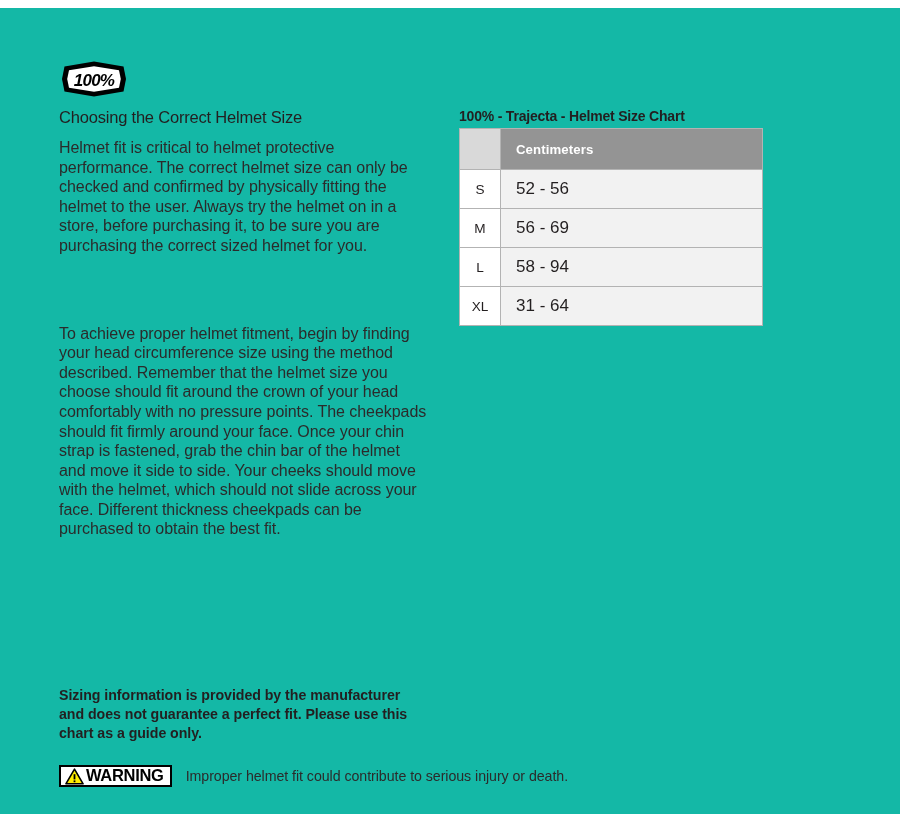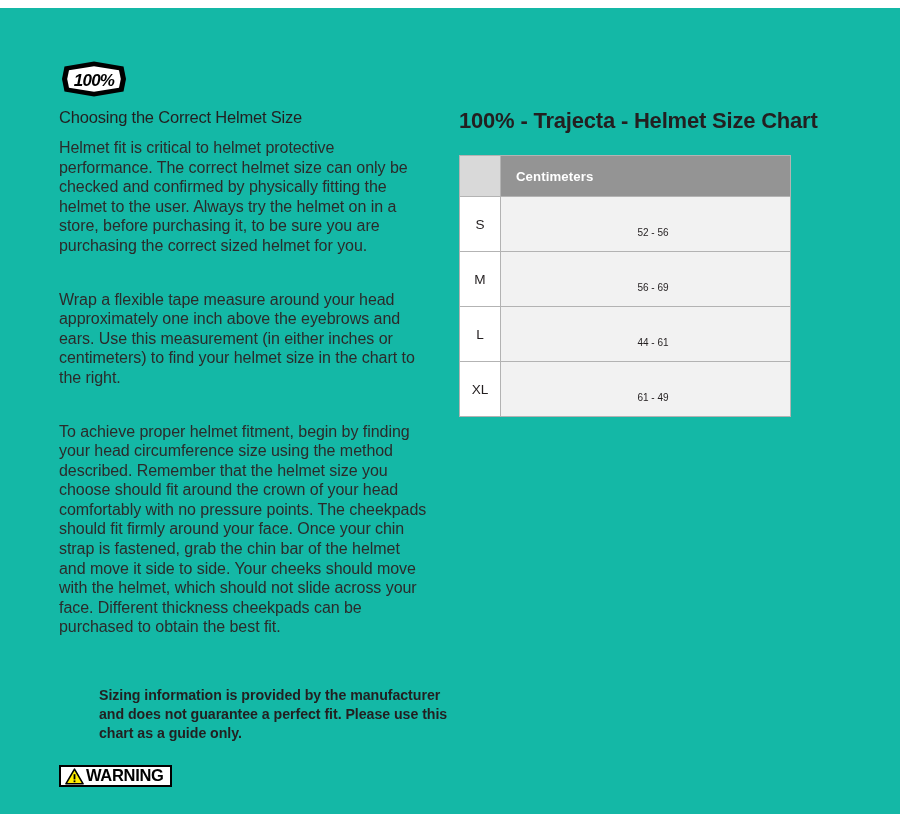--- a/index.html
+++ b/index.html
@@ -62,21 +62,20 @@
   .disclaimer {
     position: absolute;
     left: 59px;
     top: 678px;
     width: 360px;
     font-size: 14.2px;
     line-height: 19.2px;
     font-weight: bold;
     color: #231f20;
     letter-spacing: -0.05px;
-    margin-left: 40px;
   }
 
   
   .warning-row {
     position: absolute;
     left: 59px;
     top: 757px;
     display: flex;
     align-items: center;
   }
@@ -108,30 +107,30 @@
   }
 
   
   .right-col {
     position: absolute;
     left: 459px;
     top: 100px;
     width: 384px;
   }
   h2.chart-title {
-    font-size: 22px;
-    font-weight: bold;
-    margin: 0 0 22px 0;
+    font-size: 14px;
+    font-weight: bold;
+    margin: 0 0 4px 0;
     letter-spacing: -0.2px;
     color: #231f20;
     line-height: 1.15;
   }
   table.size-chart {
     border-collapse: collapse;
-    width: 332px;
+    width: 304px;
     table-layout: fixed;
   }
   table.size-chart col.c-size { width: 41px; }
   table.size-chart th.corner {
     background: #d9d9d9;
     border: 1px solid #b3b3b3;
     height: 40px;
     padding: 0;
   }
   table.size-chart th.col-head {
@@ -150,25 +149,24 @@
     border: 1px solid #b3b3b3;
     font-size: 13.6px;
     text-align: center;
     color: #231f20;
     height: 38px;
     padding: 0;
   }
   table.size-chart td.val-cell {
     background: #f2f2f2;
     border: 1px solid #b3b3b3;
-    font-size: 10px;
-    color: #231f20;
-    padding: 16px 0 0 15px;
+    font-size: 17px;
+    color: #231f20;
+    padding: 0 0 0 15px;
     height: 38px;
-    text-align: center;
   }
 </style>
 </head>
 <body>
 
 <div class="page">
 
   <div class="logo">
     <svg width="70" height="38" viewBox="0 0 70 38" xmlns="http://www.w3.org/2000/svg" aria-hidden="true">
       <path d="M5.5 6.5 L35 1.5 L64.5 6.5 L67 19 L64.5 31.5 L35 36.5 L5.5 31.5 L3 19 Z" fill="#000000"></path>
@@ -177,38 +175,38 @@
     </svg>
   </div>
 
   <div class="left-col">
 
     <h2 class="section-heading">Choosing the Correct Helmet Size</h2>
     <p class="body-text">Helmet fit is critical to helmet protective performance. The correct helmet size can only be checked and confirmed by physically fitting the helmet to the user. Always try the helmet on in a store, before purchasing it, to be sure you are purchasing the correct sized helmet for you.</p>
 
     <div class="spacer-a"></div>
 
-    <p class="body-text">Wrap a flexible tape measure around your head approximately one inch above the eyebrows and ears. Use this measurement (in either inches or centimeters) to find your helmet size in the chart to the right.</p>
 
     <div class="spacer-b"></div>
 
     <p class="body-text">To achieve proper helmet fitment, begin by finding your head circumference size using the method described. Remember that the helmet size you choose should fit around the crown of your head comfortably with no pressure points. The cheekpads should fit firmly around your face. Once your chin strap is fastened, grab the chin bar of the helmet and move it side to side. Your cheeks should move with the helmet, which should not slide across your face. Different thickness cheekpads can be purchased to obtain the best fit.</p>
   </div>
 
   <div class="disclaimer">Sizing information is provided by the manufacturer and does not guarantee a perfect fit. Please use this chart as a guide only.</div>
 
   <div class="warning-row">
     <div class="warning-badge">
       <svg class="warn-tri" width="19" height="17" viewBox="0 0 19 17" xmlns="http://www.w3.org/2000/svg" aria-hidden="true">
         <path d="M9.5 1.2 L18.1 15.8 L0.9 15.8 Z" fill="#FFED00" stroke="#000000" stroke-width="1.6" stroke-linejoin="round"></path>
         <rect x="8.6" y="6.2" width="1.8" height="5.2" fill="#000000"></rect>
         <rect x="8.6" y="12.4" width="1.8" height="1.8" fill="#000000"></rect>
       </svg>
       <span class="warning-word">WARNING</span>
     </div>
+    <span class="warning-text">Improper helmet fit could contribute to serious injury or death.</span>
   </div>
 
   <div class="right-col">
     <h2 class="chart-title">100% - Trajecta - Helmet Size Chart</h2>
 
     <table class="size-chart">
       <colgroup>
         <col class="c-size">
         <col class="c-val">
       </colgroup>
@@ -222,23 +220,23 @@
         <tr>
           <td class="size-cell">S</td>
           <td class="val-cell">52 - 56</td>
         </tr>
         <tr>
           <td class="size-cell">M</td>
           <td class="val-cell">56 - 69</td>
         </tr>
         <tr>
           <td class="size-cell">L</td>
-          <td class="val-cell">44 - 61</td>
+          <td class="val-cell">58 - 94</td>
         </tr>
         <tr>
           <td class="size-cell">XL</td>
-          <td class="val-cell">61 - 49</td>
+          <td class="val-cell">31 - 64</td>
         </tr>
       </tbody>
     </table>
   </div>
 
 </div>
 
 </body></html>

